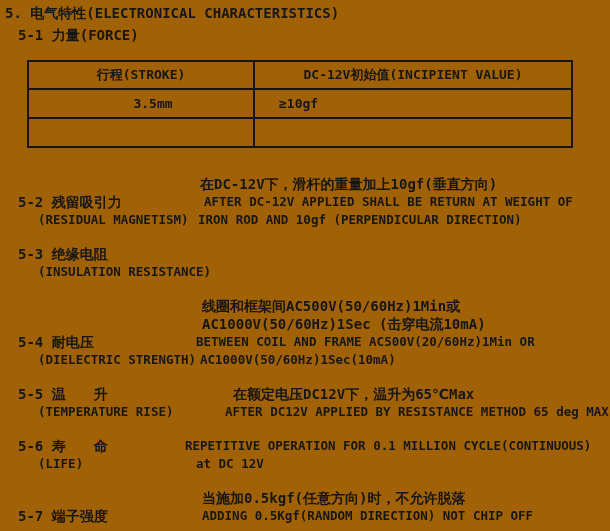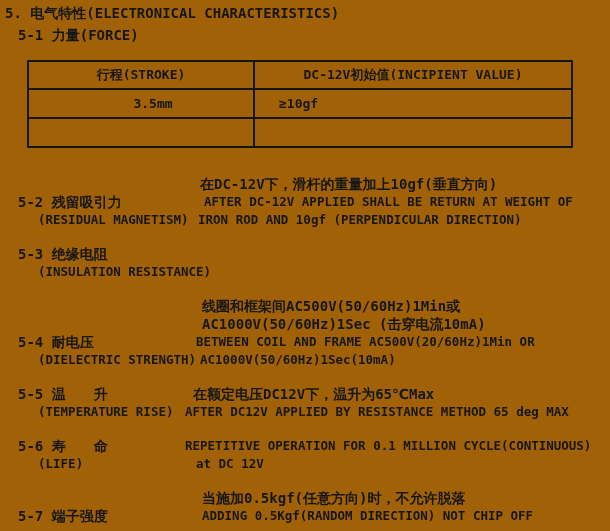--- a/index.html
+++ b/index.html
@@ -24,21 +24,21 @@
   .ft-val{justify-content:flex-start;padding-left:66px;font-size:14px;}
   
   .sections{position:absolute;left:18px;top:159px;width:588px;}
   .section{display:flex;align-items:flex-end;margin-top:16px;}
   .sec-left{width:178px;flex:none;}
   .sec-right{flex:1;min-width:0;}
   .ln{line-height:18px;white-space:nowrap;}
   .zh{font-size:14px;}
   .en{font-size:12.5px;}
   .sub{margin-left:20px;}
-  .mb2{margin-bottom:2px;} .mb0{margin-bottom:0;} .mb4{margin-bottom:4px;}
+  .mb2{margin-bottom:2px;} .mb0{margin-bottom:0;} .mb4{margin-bottom:4px;gap:40px;}
   .mb3{margin-bottom:3px;} .mb5{margin-bottom:5px;}
   .p2{margin-left:2px;} .p4{margin-left:4px;} .p6{margin-left:6px;}
   .p8{margin-left:8px;} .p24{margin-left:24px;} .p26{margin-left:26px;}
   .p34{margin-left:34px;} .n3{margin-left:-3px;} .n11{margin-left:-11px;}
 </style>
 </head>
 <body>
 
 <div class="page">
 

